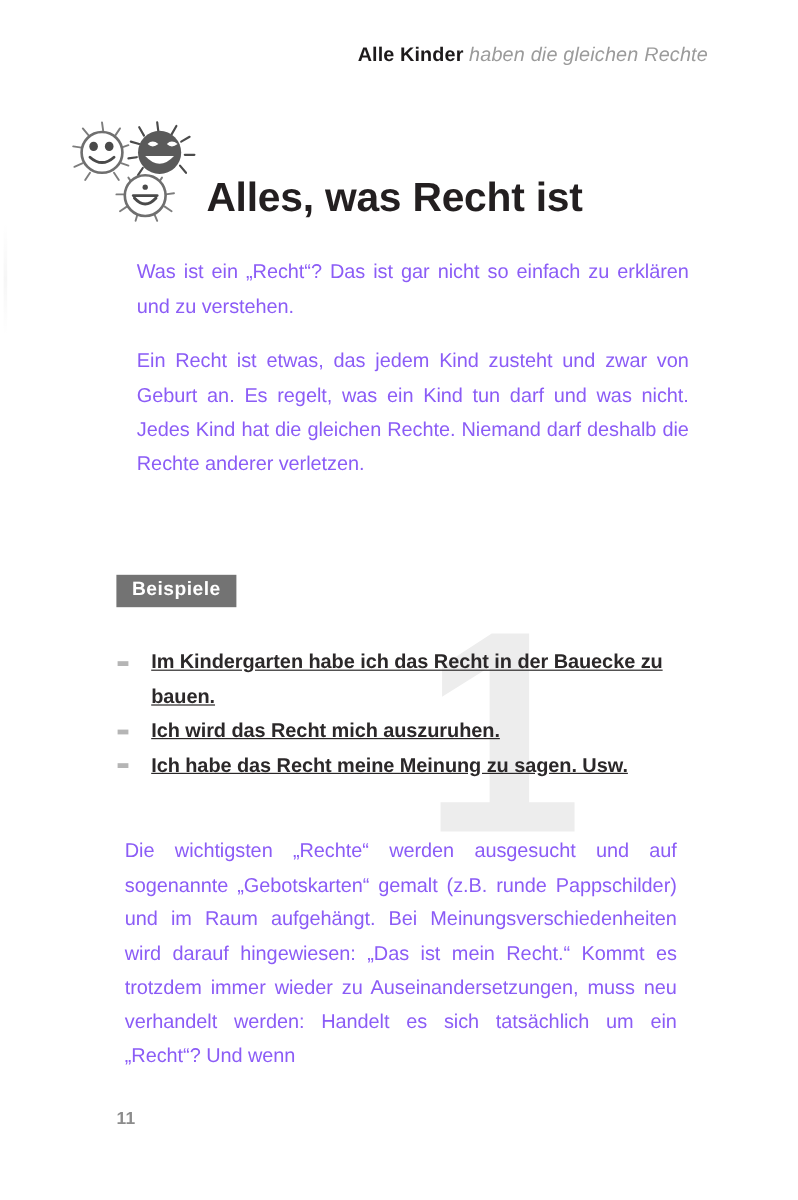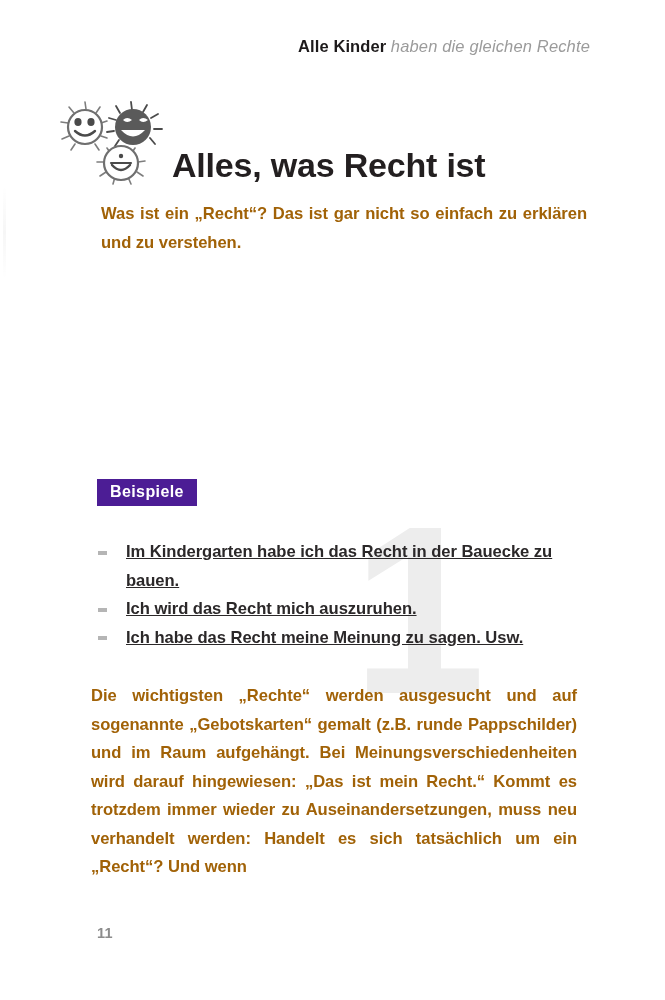--- a/index.html
+++ b/index.html
@@ -84,42 +84,42 @@
   }
 
   
   .body-col {
     position: absolute;
     left: 97px;
     top: 196px;
     width: 494px;
   }
   p.para {
-    margin: 4px;
+    margin: 17px;
     font-size: 16.6px;
     line-height: 28.5px;
     text-align: justify;
     text-justify: inter-word;
-    font-weight: bold;
-    color: #a16207;
+    font-weight: normal;
+    color: #8b5cf6;
     letter-spacing: -0.05px;
   }
   p.para.last-line-left {
     text-align-last: left;
   }
 
   
   .tag-row {
     position: absolute;
     left: 97px;
     top: 479px;
   }
   .tag {
     display: inline-block;
-    background: #4c1d95;
+    background: #737373;
     color: #ffffff;
     font-size: 16px;
     font-weight: bold;
     letter-spacing: 0.4px;
     padding: 4px 13px 5px 13px;
     line-height: 18px;
   }
 
   
   .watermark {
@@ -260,20 +260,21 @@
       </g>
     </svg>
 
     <h1 class="chapter-title">Alles, was Recht ist</h1>
   </div>
 
   <div class="watermark">1</div>
 
   <div class="body-col">
     <p class="para last-line-left">Was ist ein „Recht“? Das ist gar nicht so einfach zu erklären und zu verstehen.</p>
+    <p class="para last-line-left">Ein Recht ist etwas, das jedem Kind zusteht und zwar von Geburt an. Es regelt, was ein Kind tun darf und was nicht. Jedes Kind hat die gleichen Rechte. Niemand darf deshalb die Rechte anderer verletzen.</p>
   </div>
 
   <div class="tag-row">
     <span class="tag">Beispiele</span>
   </div>
 
   <ul class="bullet-list">
     <li>
       <span class="marker"></span>
       <span>Im Kindergarten habe ich das Recht in der Bauecke zu bauen.</span>

